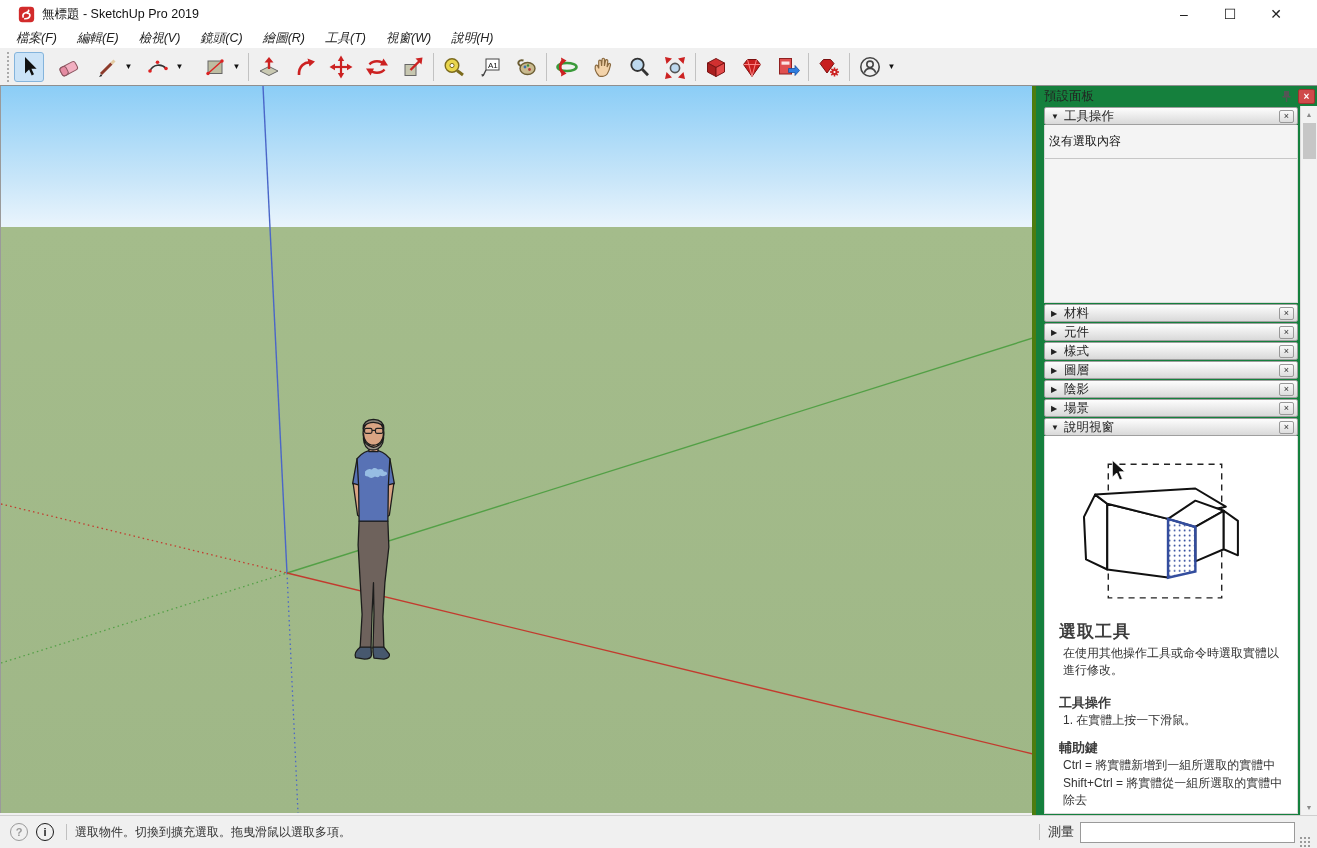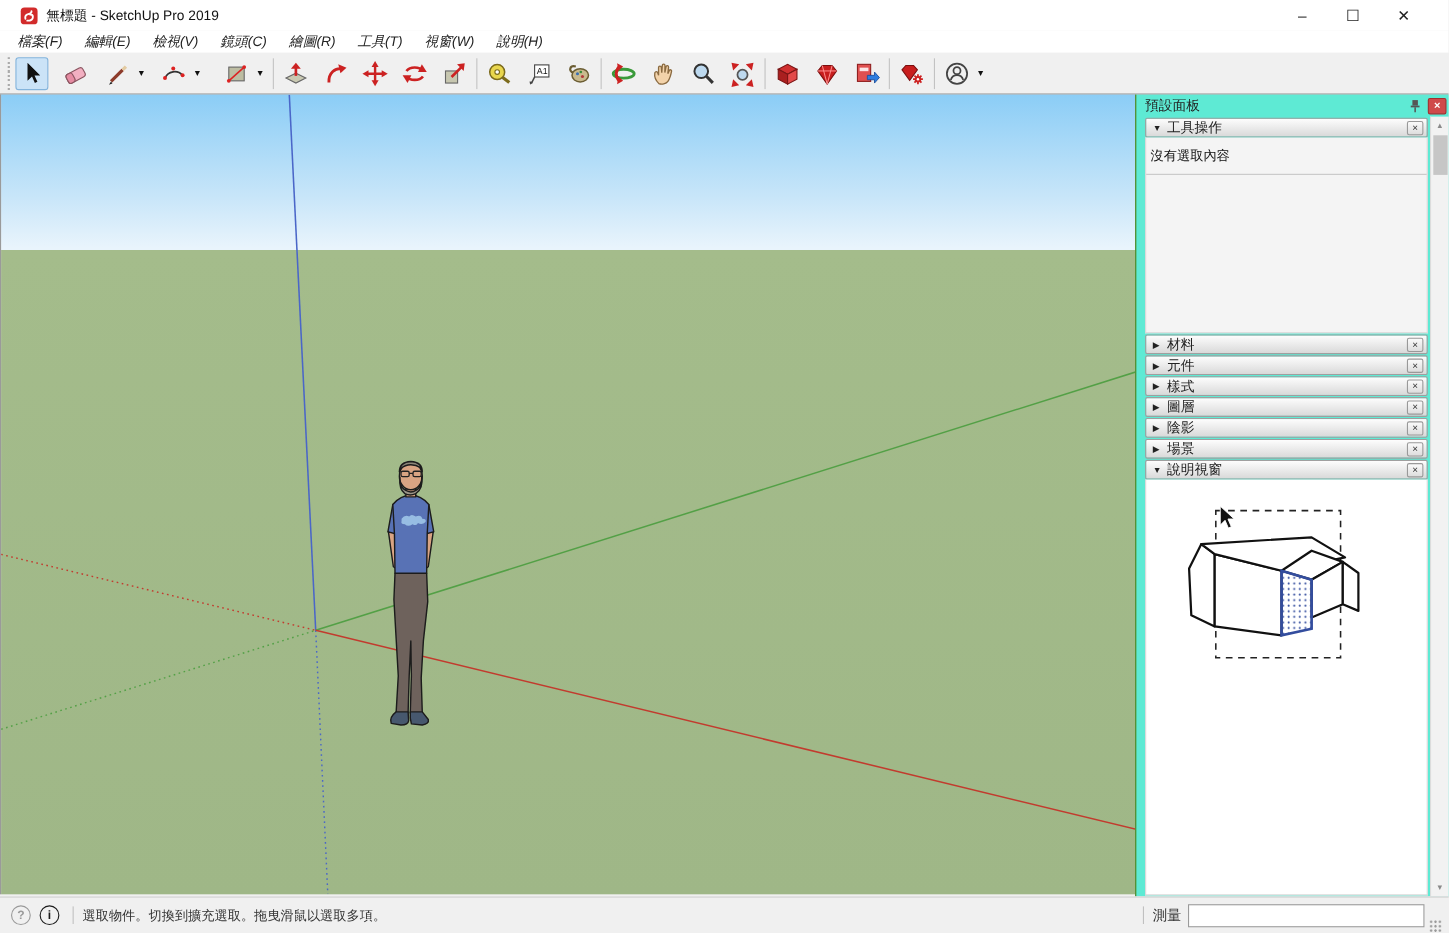--- a/index.html
+++ b/index.html
@@ -35,21 +35,21 @@
   
   .main { position:absolute; top:86px; left:0; right:0; bottom:33px; }
   .viewport { position:absolute; left:0; top:0; width:1032px; height:727px;
     background:linear-gradient(180deg,#8bcdf6 0%,#c9e6f9 13%,#e9f4fc 19.2%,#e9f4fc 19.4%,#a4bc8b 19.4%,#9fb787 100%);
     border-left:1px solid #9a9a9a; overflow:hidden; }
   .axes { position:absolute; left:0; top:0; }
   .figure { position:absolute; left:325px; top:330px; width:90px; height:253px; }
 
   
   .sidepanel { position:absolute; left:1032px; right:0; top:0; bottom:0;
-    background:#5eead4; border-left:1px solid #4d7c0f; }
+    background:#15803d; border-left:4px solid #4d7c0f; }
   .panel-header { height:20px; display:flex; align-items:center; padding:2px 2px 2px 8px; }
   .panel-title { font-size:12.5px; color:#222; flex:1; }
   .pin-icon { width:16px; height:15px; margin-right:4px; display:flex; align-items:center; justify-content:center; }
   .panel-close { width:17px; height:15px; background:#cf4a4a; border:1px solid #a23030; border-radius:2px;
     color:#fff; font-size:10px; font-weight:bold; display:flex; align-items:center; justify-content:center; }
   .tray { position:absolute; left:0; right:17px; top:20px; bottom:0; padding:0 2px 0 8px; }
   .sec-head { height:18px; margin-top:1px; display:flex; align-items:center;
     background:linear-gradient(180deg,#fdfdfd,#d9d9d9); border:1px solid #9f9f9f; border-radius:2px;
     padding:0 3px 0 6px; }
   .sec-arrow { font-size:8px; color:#222; width:13px; }
@@ -446,20 +446,29 @@
               <polygon points="35,55 95,70 95,128 35,120"></polygon>
               <polygon points="23,46 122,40 152,58 95,70 35,55"></polygon>
               <polygon points="95,70 122,52 150,62 122,78"></polygon>
               <polygon points="122,78 150,62 150,100 122,112"></polygon>
               <polygon points="150,62 164,72 164,106 150,100"></polygon>
             </g>
             <polygon points="95,70 122,78 122,122 95,128" fill="url(#stip)" stroke="#334d9e" stroke-width="2.4"></polygon>
             <path d="M40,12 l0,17 4.3,-4.3 3,7 2.6,-1.3 -3,-6.9 5.6,0 z" fill="#111" stroke="#fff" stroke-width="0.8"></path>
           </svg>
         </div>
+        <div class="inst-text">
+          <div class="inst-title">選取工具</div>
+          <div class="inst-desc">在使用其他操作工具或命令時選取實體以進行修改。</div>
+          <div class="inst-h2">工具操作</div>
+          <div class="inst-line">1. 在實體上按一下滑鼠。</div>
+          <div class="inst-h2">輔助鍵</div>
+          <div class="inst-line">Ctrl = 將實體新增到一組所選取的實體中</div>
+          <div class="inst-line">Shift+Ctrl = 將實體從一組所選取的實體中除去</div>
+        </div>
       </div>
     </div>
 
     <div class="pscroll">
       <div class="ps-arrow">▲</div>
       <div class="ps-thumb"></div>
       <div class="ps-arrow ps-down">▼</div>
     </div>
   </div>
 </div>

